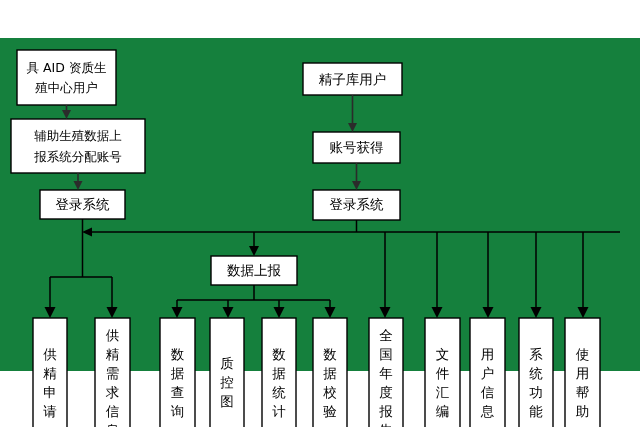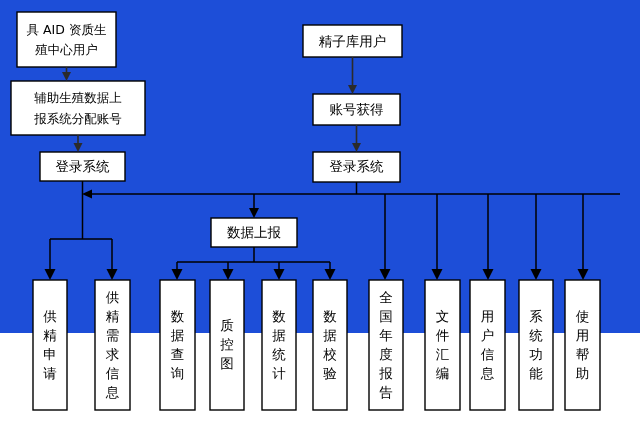--- a/index.html
+++ b/index.html
@@ -10,21 +10,22 @@
   body {
     width: 640px;
     height: 427px;
     overflow: hidden;
     font-family: "DejaVu Sans", "Liberation Sans", sans-serif;
   }
   #diagram-root {
     position: relative;
     width: 640px;
     height: 333px;
-    background: #1d4ed8;
+    background: #15803d;
+    margin-top: 38px;
   }
   svg#flow {
     position: absolute;
     left: 0;
     top: 0;
     width: 640px;
     height: 427px;
     display: block;
   }
   .box-rect {

